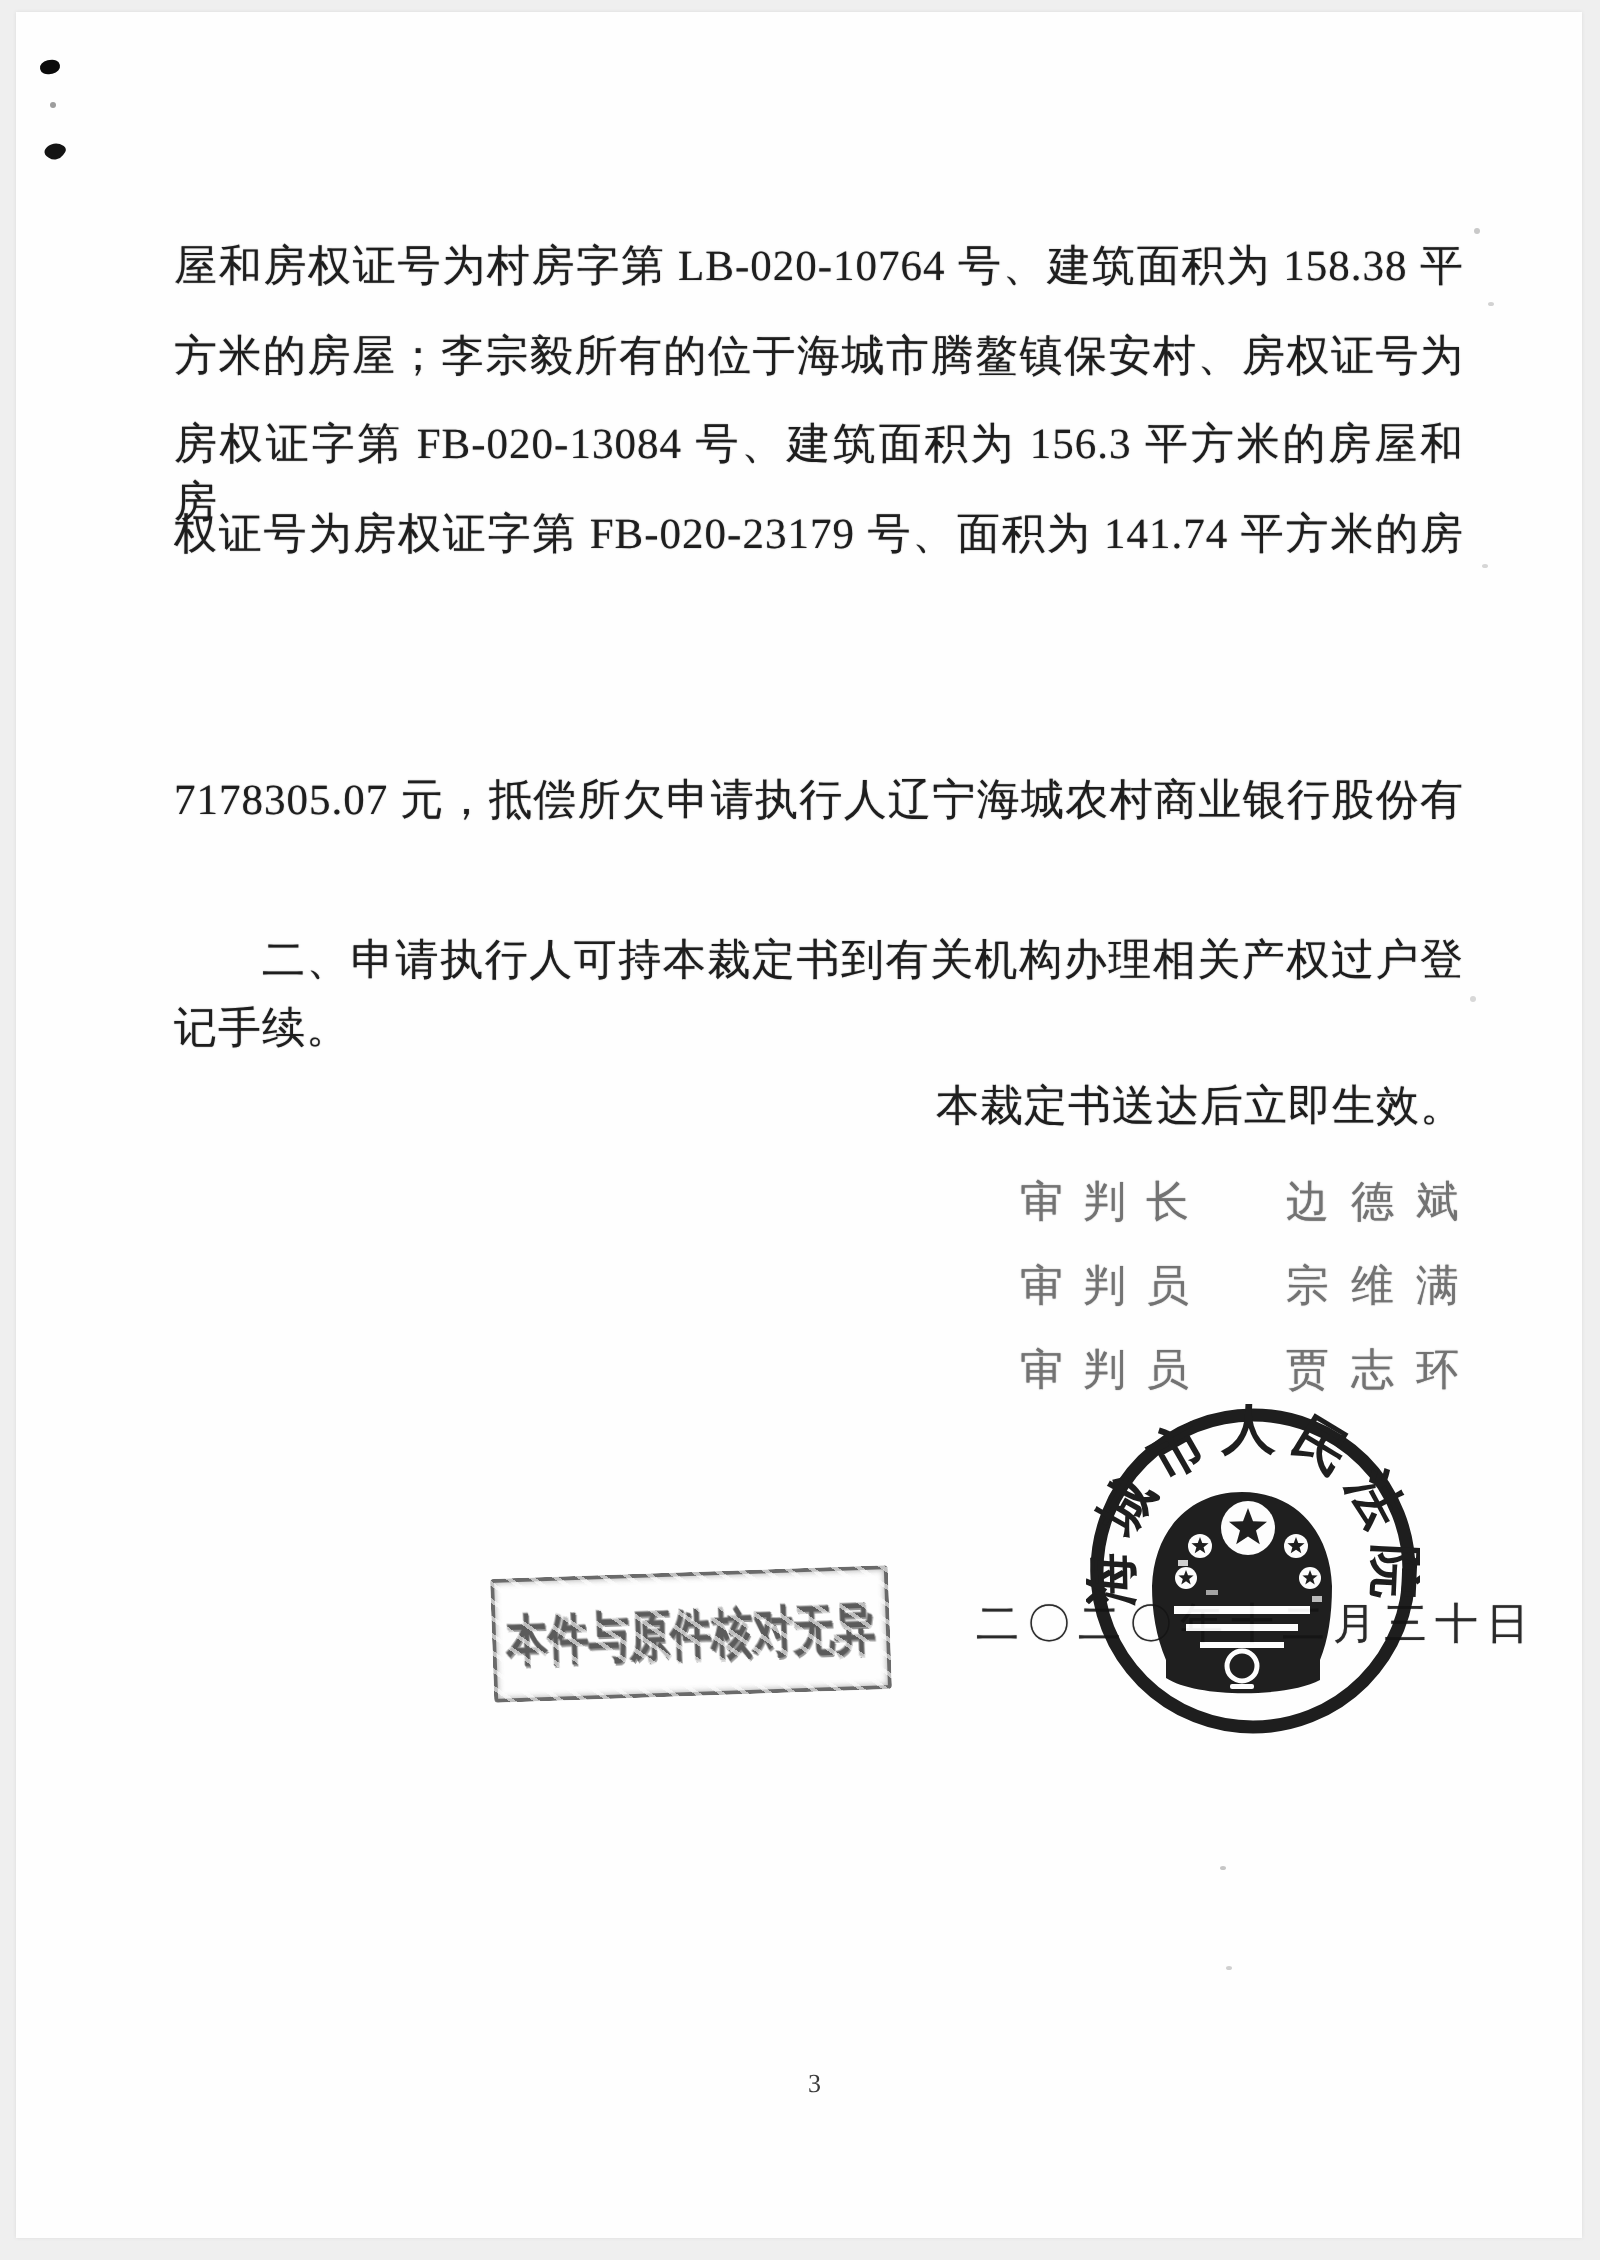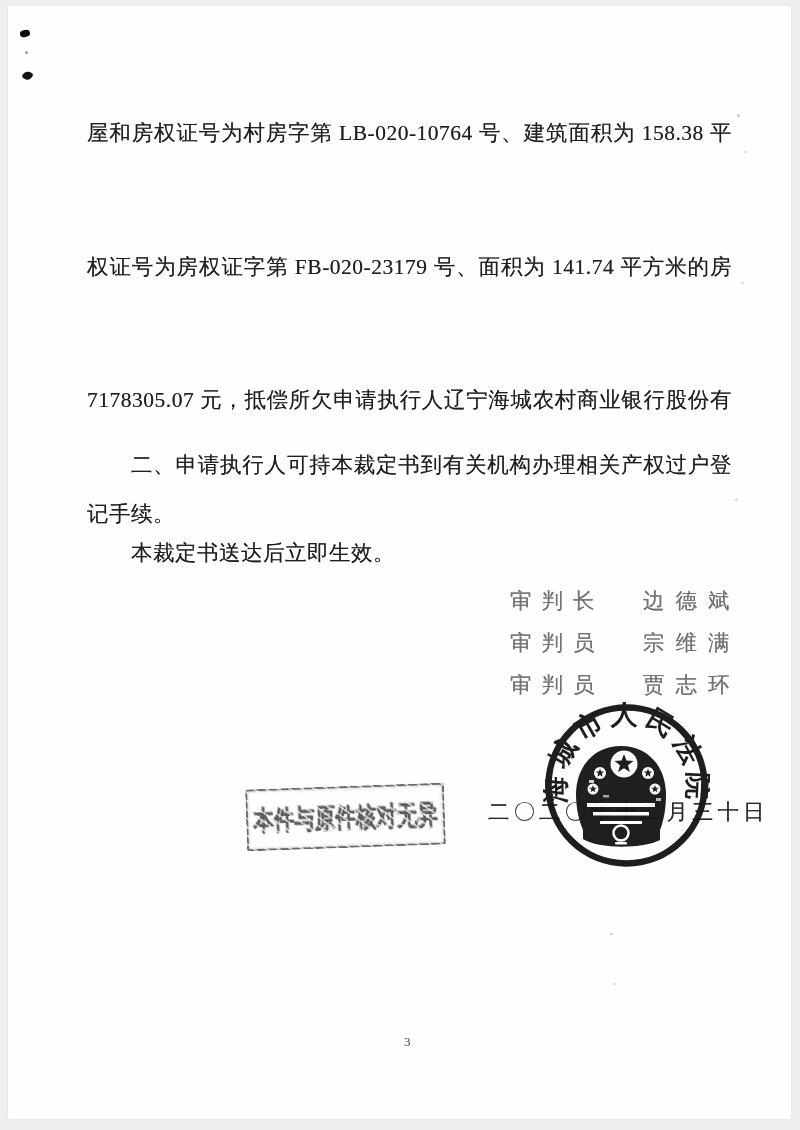--- a/index.html
+++ b/index.html
@@ -7,21 +7,21 @@
               font-family:"Liberation Serif","DejaVu Serif",serif; }
   .canvas { position:relative; width:800px; height:1130px; }
   .page { position:absolute; left:8px; top:6px; width:783px; height:1113px;
           background:#fefefe; box-shadow:0 0 2px rgba(0,0,0,.08); }
 
   
   .bline { position:absolute; left:87px; width:645px; height:24px;
            font-size:21.5px; color:#1e1e1e; white-space:nowrap;
            text-shadow:0 0 .6px rgba(10,10,10,.55); letter-spacing:.5px; }
   .bline.jfull { white-space:normal; text-align:justify; text-align-last:justify; text-justify:inter-character; }
-  .bline.indent { padding-left:44px; }
+  .bline.indent { padding-left:44px;text-align:right; }
 
   
   .sigrow { position:absolute; left:510px; width:240px; height:26px; font-size:21.5px;
             color:#737373; text-shadow:0 0 .6px rgba(10,10,10,.5); }
   .sigrow .role { position:absolute; left:0; letter-spacing:10px; white-space:nowrap; }
   .sigrow .name { position:absolute; left:133px; letter-spacing:11px; white-space:nowrap; }
   .sigrow.clerk .name { left:166px; letter-spacing:4px; }
 
   
   .dateline { position:absolute; left:488px; top:797px; font-size:21.5px; color:#2a2a2a;
@@ -57,23 +57,25 @@
   .s5 { left:610px; top:933px; width:3px; height:2px; background:#c6c6c6; }
   .s6 { left:613px; top:983px; width:3px; height:2px; background:#d0d0d0; }
 </style>
 </head>
 <body>
 
 <div class="canvas">
   <div class="page"></div>
 
   <div class="bline jfull" style="top:118px">屋和房权证号为村房字第 LB-020-10764 号、建筑面积为 158.38 平</div>
+  <div class="bline jfull" style="top:163px">方米的房屋；李宗毅所有的位于海城市腾鳌镇保安村、房权证号为</div>
+  <div class="bline jfull" style="top:207px">房权证字第 FB-020-13084 号、建筑面积为 156.3 平方米的房屋和房</div>
   <div class="bline jfull" style="top:252px">权证号为房权证字第 FB-020-23179 号、面积为 141.74 平方米的房</div>
   <div class="bline jfull" style="top:385px">7178305.07 元，抵偿所欠申请执行人辽宁海城农村商业银行股份有</div>
-  <div class="bline jfull indent" style="top:450px">二、申请执行人可持本裁定书到有关机构办理相关产权过户登</div>
+  <div class="bline jfull indent" style="top:465px">二、申请执行人可持本裁定书到有关机构办理相关产权过户登</div>
   <div class="bline" style="top:499px">记手续。</div>
   <div class="bline indent" style="top:538px">本裁定书送达后立即生效。</div>
 
   <div class="sigrow" style="top:586px">
     <span class="role">审判长</span>
     <span class="name">边德斌</span>
   </div>
   <div class="sigrow" style="top:628px">
     <span class="role">审判员</span>
     <span class="name">宗维满</span>

